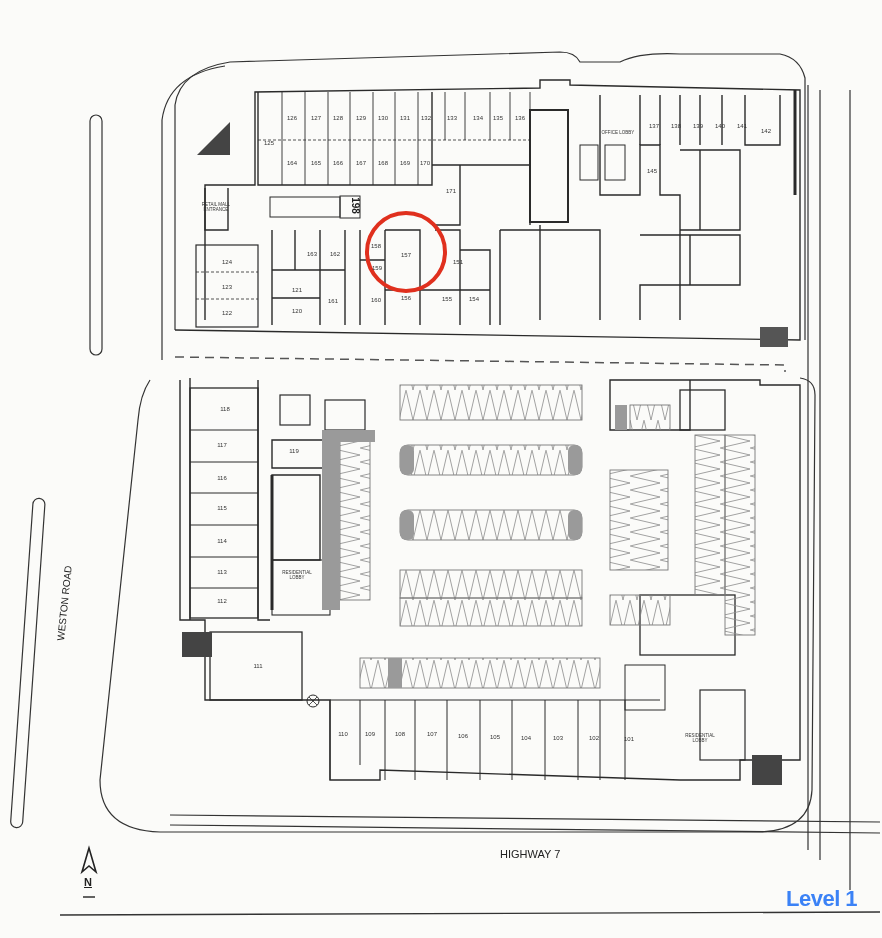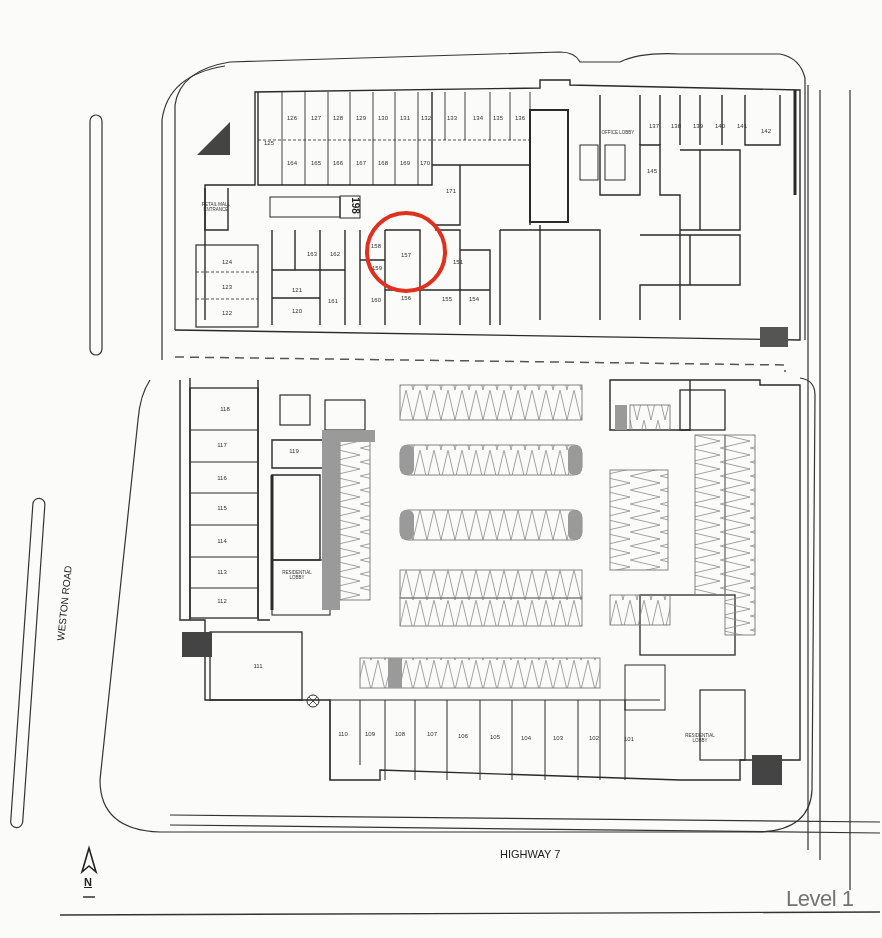--- a/index.html
+++ b/index.html
@@ -1,21 +1,21 @@
 <!DOCTYPE html>
 <html><head>
 <meta charset="utf-8">
 <style>
   html,body{margin:0;padding:0;background:#fbfbf9;}
   body{width:882px;height:938px;position:relative;overflow:hidden;font-family:"Liberation Sans",sans-serif;color:#222;}
   svg{position:absolute;left:0;top:0;}
   .unit{position:absolute;font-size:6px;color:#333;transform:translate(-50%,-50%);white-space:nowrap;font-family:"Liberation Sans",sans-serif;}
   .tiny{position:absolute;font-size:4.5px;color:#333;text-align:center;line-height:5px;transform:translate(-50%,-50%);font-family:"Liberation Sans",sans-serif;}
   .road{position:absolute;font-size:11px;color:#222;font-family:"Liberation Sans",sans-serif;}
-  .level{position:absolute;font-size:22px;font-weight:normal;color:#737373;font-family:"Liberation Sans",sans-serif;letter-spacing:-0.5px;}
+  .level{position:absolute;font-size:22px;font-weight:bold;color:#3b82f6;font-family:"Liberation Sans",sans-serif;letter-spacing:-0.5px;}
   .unit198{position:absolute;font-size:10px;font-weight:bold;transform:rotate(90deg);color:#222;}
   .north-n{position:absolute;font-size:11px;font-weight:bold;color:#222;text-decoration:underline;}
 </style>
 </head>
 <body>
 
 <svg width="882" height="938" viewBox="0 0 882 938">
   <defs>
     <pattern id="zz" width="14" height="30" patternUnits="userSpaceOnUse">
       <path d="M0 0 L7 30 L14 0" fill="none" stroke="#8a8a8a" stroke-width="0.8"></path>

